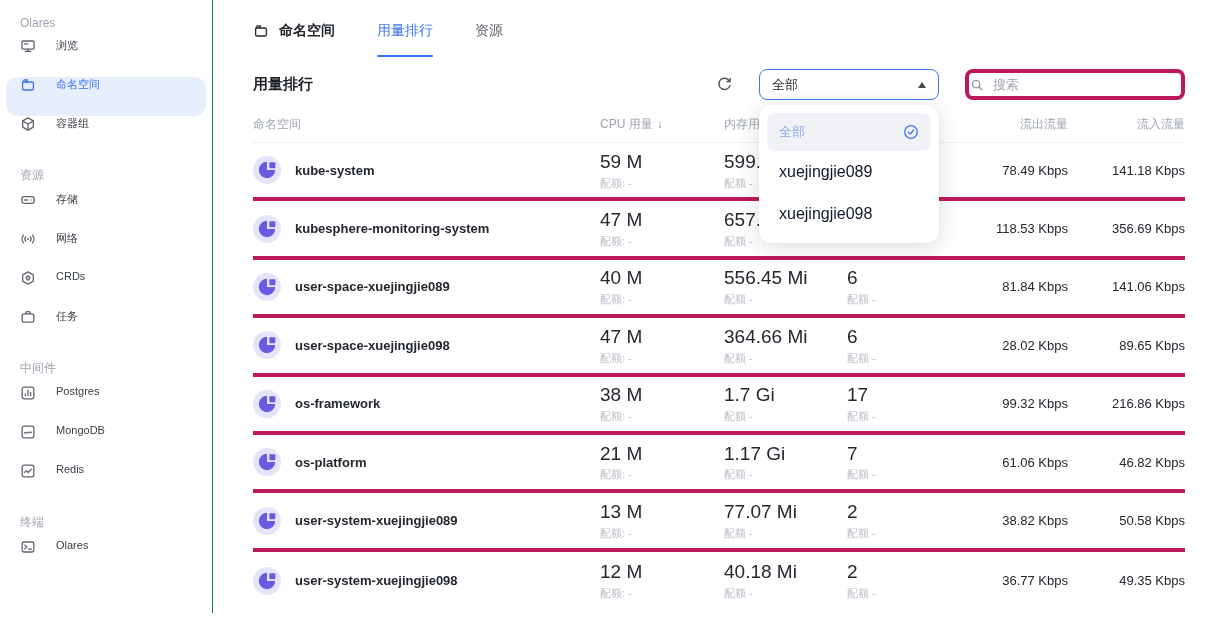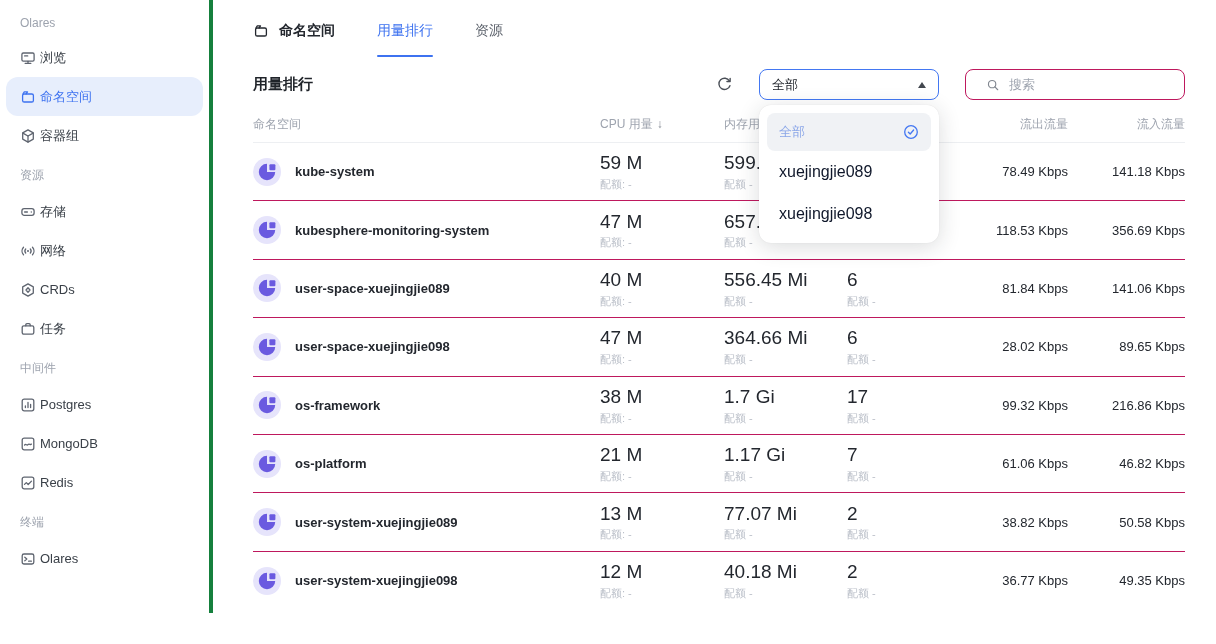--- a/index.html
+++ b/index.html
@@ -9,24 +9,24 @@
 
   
   .titlebar { height:31px; border-bottom:1px solid #EAECEF; display:flex; align-items:center; padding:0 14px 0 12px; }
   .app-logo { width:19px; height:19px; flex:0 0 auto; }
   .app-title { margin-left:10px; font-size:13px; font-weight:700; color:#17191D; }
   .win-controls { margin-left:auto; display:flex; align-items:center; gap:15px; color:#5F6368; }
   .win-btn { width:14px; height:14px; display:flex; align-items:center; justify-content:center; cursor:pointer; }
 
   
   .layout { display:flex; height:613px; }
-  .sidebar { width:213px; flex:0 0 213px; border-right:4px solid #15803d; padding-top:10px; overflow:hidden; }
+  .sidebar { width:213px; flex:0 0 213px; border-right:1px solid #15803d; padding-top:10px; overflow:hidden; }
   .group-label { padding:12px 20px 8px; font-size:12px; color:#9DA3AE; }
   .group:first-child .group-label { padding-top:6px; }
-  .side-item { height:39px; margin:0 6px; padding:0 14px; border-radius:12px; display:flex; align-items:center; gap:4px; font-size:13px; color:#3A4048; cursor:pointer; }
+  .side-item { height:39px; margin:0 6px; padding:0 14px; border-radius:12px; display:flex; gap:20px; font-size:11px; color:#3A4048; cursor:pointer; }
   .side-item .icon { width:16px; height:16px; color:#5F6570; }
   .side-item.active { background:#E7EEFC; color:#3D72F0; }
   .side-item.active .icon { color:#3D72F0; }
 
   .main { flex:1; position:relative; padding:0 31px 0 40px; }
 
   
   .tabbar { display:flex; align-items:center; height:62px; gap:42px; }
   .section-head { display:flex; align-items:center; gap:10px; font-size:14px; font-weight:700; color:#23272E; }
   .section-head .icon { width:16px; height:16px; color:#23272E; }
@@ -35,39 +35,39 @@
   .tab.active::after { content:""; position:absolute; left:50%; transform:translateX(-50%); bottom:5px; width:56px; height:2px; background:#3D72F0; border-radius:1px; }
 
   
   .toolbar { display:flex; align-items:center; margin-top:7px; height:31px; }
   .page-title { font-size:15px; font-weight:700; color:#1F2329; }
   .toolbar-right { margin-left:auto; display:flex; align-items:center; gap:26px; }
   .refresh-btn { width:17px; height:17px; color:#4A4F57; cursor:pointer; }
   .select-wrap { position:relative; width:180px; }
   .select { height:31px; width:180px; border:1.5px solid #4377F2; border-radius:8px; background:#fff; display:flex; align-items:center; justify-content:space-between; padding:0 12px; font-size:13px; color:#23272E; cursor:pointer; }
   .caret-up { width:0; height:0; border-left:4.5px solid transparent; border-right:4.5px solid transparent; border-bottom:6px solid #42474F; }
-  .search { width:220px; height:31px; border:1px solid #be185d; border-radius:8px; display:flex; align-items:center; gap:9px; padding:0 20px; background:#fff; }
+  .search { width:220px; height:31px; border:4px solid #be185d; border-radius:8px; display:flex; align-items:center; gap:9px; padding:0 1px; background:#fff; }
   .search .icon { width:14px; height:14px; color:#80868F; flex:0 0 auto; }
   .search input { border:none; outline:none; width:100%; font-size:13px; color:#23272E; font-family:inherit; background:transparent; }
   .search input::placeholder { color:#9DA3AE; }
 
   
   .dropdown { position:absolute; top:calc(100% + 5px); left:0; width:180px; background:#fff; border-radius:12px; padding:8px; box-shadow:0 4px 22px rgba(31,35,41,.16), 0 0 1px rgba(31,35,41,.12); z-index:30; }
   .dd-selected { height:38px; background:#F0F2F5; border-radius:8px; display:flex; align-items:center; justify-content:space-between; padding:0 12px; font-size:13px; color:#8BA7E8; cursor:pointer; }
   .dd-selected .icon { width:16px; height:16px; color:#4377F2; }
   .dd-item { height:42px; display:flex; align-items:center; padding:0 12px; font-size:16px; color:#0f172a; cursor:pointer; border-radius:8px; }
 
   
   .table { margin-top:6px; }
   .thead, .trow { display:grid; grid-template-columns:347px 124px 123px 100px 121px 117px; align-items:center; }
   .thead { height:37px; font-size:12px; color:#9DA3AE; border-bottom:1px solid #EDEFF2; }
   .th { display:flex; align-items:center; gap:4px; cursor:pointer; }
   .th.right { justify-content:flex-end; }
   .sort-arrow { font-size:12px; color:#878D97; }
-  .trow { height:58.4px; border-bottom:1px solid #be185d; cursor:pointer; }
+  .trow { height:58.4px; border-bottom:4px solid #be185d; cursor:pointer; }
   .trow:last-child { border-bottom:none; }
   .name-cell { display:flex; align-items:center; gap:14px; font-size:13px; font-weight:600; color:#23272E; }
   .pie { width:28px; height:28px; flex:0 0 auto; }
   .metric { display:flex; flex-direction:column; gap:3px; }
   .metric .val { font-size:19px; color:#23272E; line-height:1.2; }
   .metric .quota { font-size:11px; color:#BCC1CA; line-height:1.2; }
   .traffic { font-size:13px; color:#23272E; text-align:right; }
   svg { display:block; }
 </style>
 </head>

